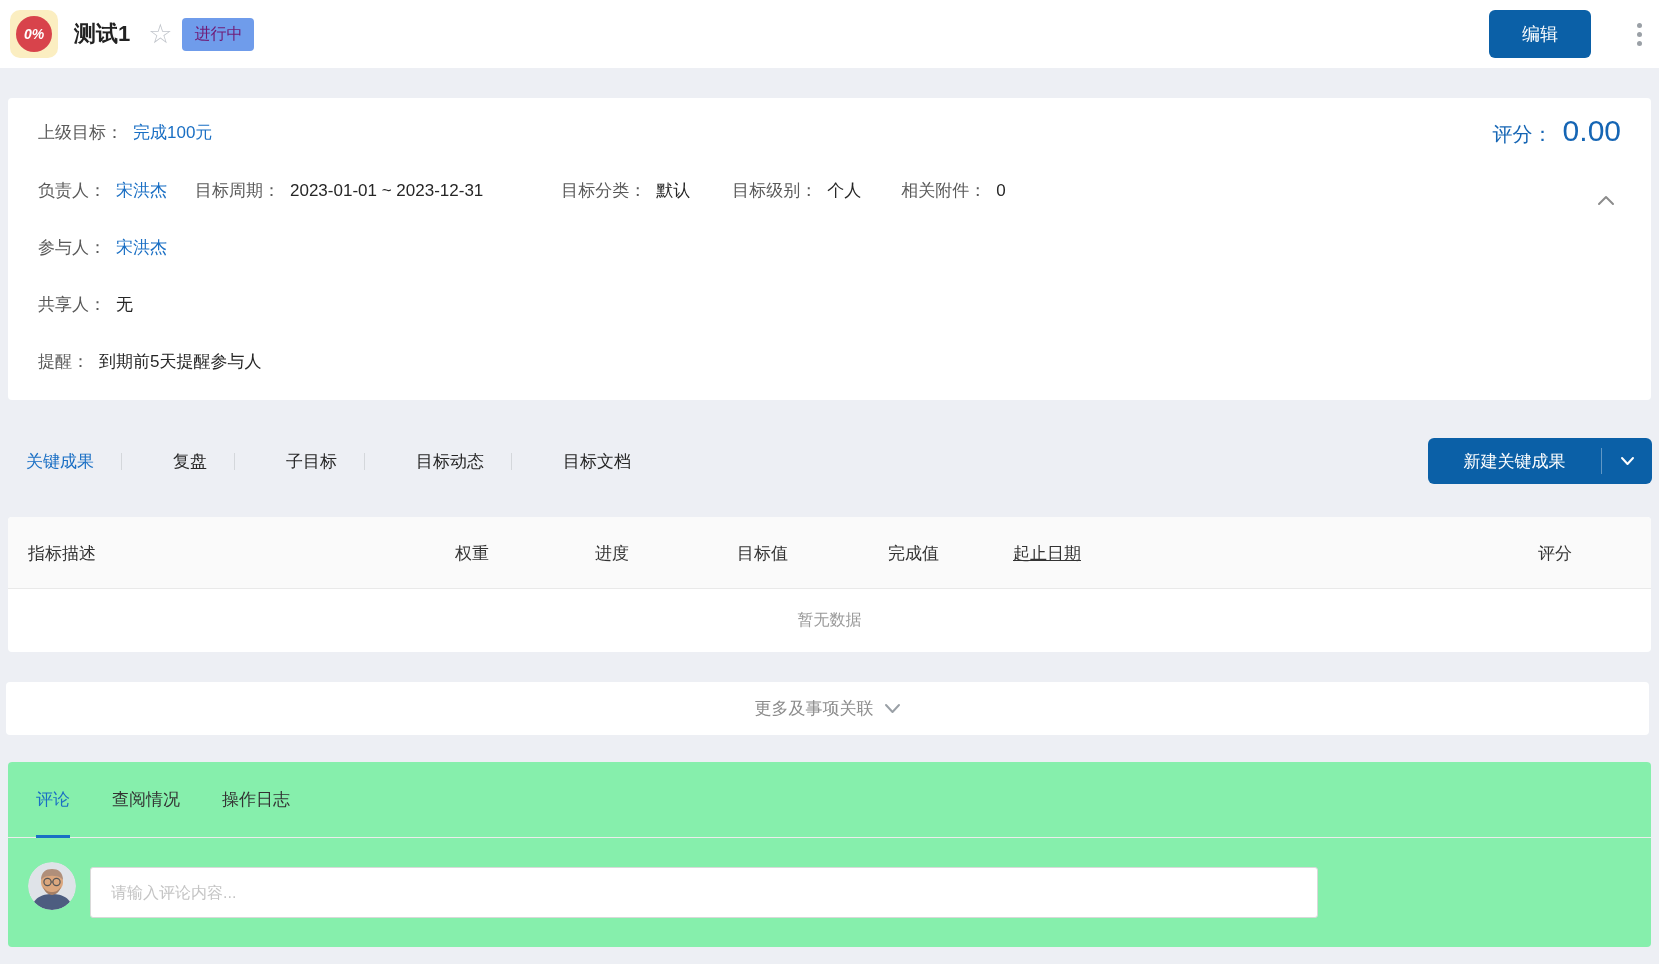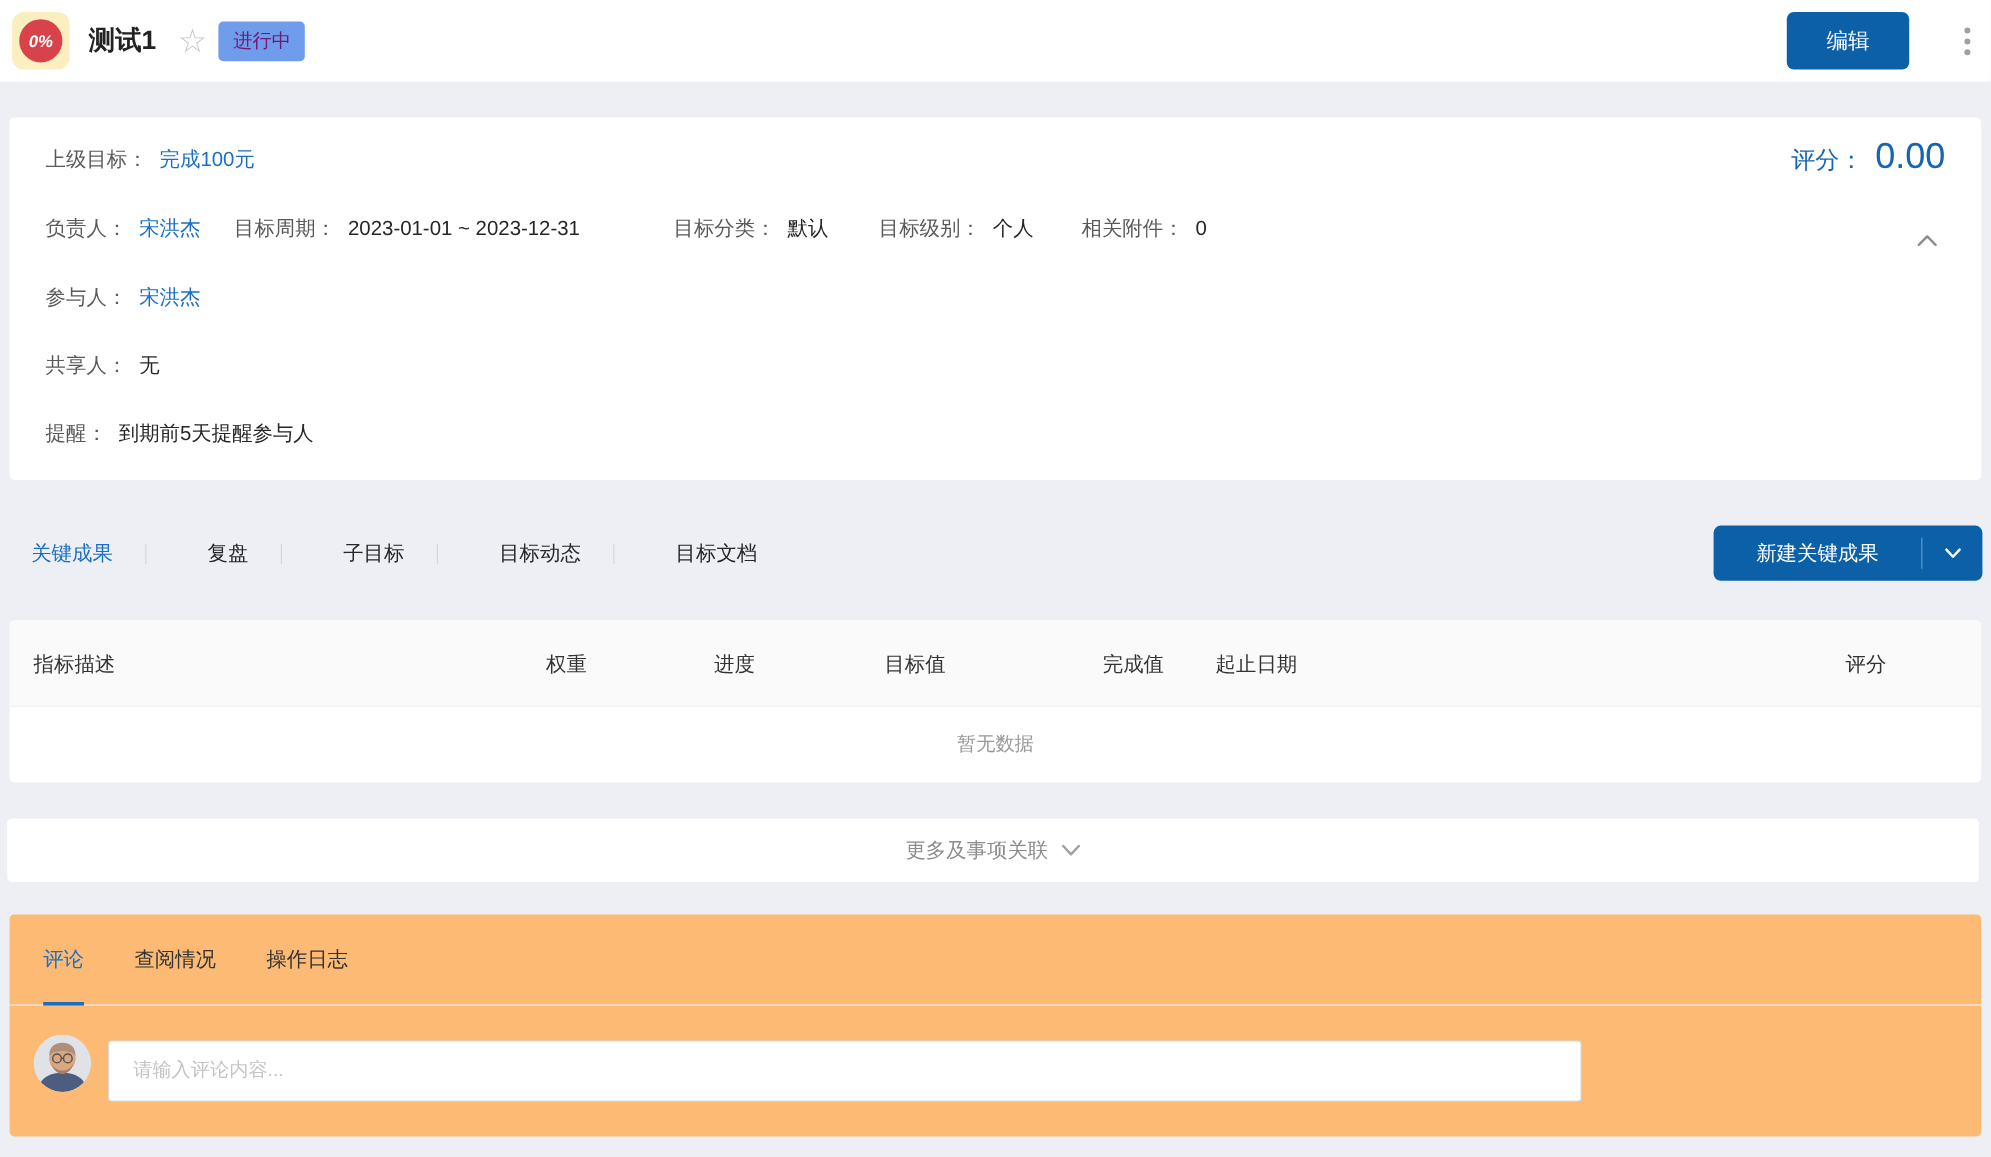--- a/index.html
+++ b/index.html
@@ -85,34 +85,34 @@
     position:absolute;left:8px;top:517px;width:1643px;height:135px;
     background:#fff;border-radius:4px;
   }
   .t-head{
     position:relative;height:72px;background:#fafafa;
     border-bottom:1px solid #e9e9e9;border-radius:4px 4px 0 0;
     font-size:17px;color:#333;
   }
   .t-head span{position:absolute;top:25px;}
   .col-desc{left:20px;} .col-weight{left:447px;} .col-progress{left:587px;}
-  .col-target{left:729px;} .col-done{left:911px;font-family:Liberation Serif, serif;} .col-dates{left:1005px;}
+  .col-target{left:729px;} .col-done{left:880px;font-family:Liberation Serif, serif;} .col-dates{left:1005px;text-decoration:underline;}
   .col-score{right:79px;text-align:right;}
   .t-empty{height:62px;display:flex;align-items:center;justify-content:center;
     font-size:16px;color:#999;}
   
   .more-bar{
     position:absolute;left:6px;top:682px;width:1643px;height:53px;
     background:#fff;border-radius:4px;display:flex;align-items:center;justify-content:center;
     gap:10px;color:#8c8c8c;font-size:17px;cursor:pointer;
   }
   
   .comment-panel{
     position:absolute;left:8px;top:762px;width:1643px;height:185px;
-    background:#fdba74;border-radius:4px;
+    background:#86efac;border-radius:4px;
   }
   .c-tabs{
     height:76px;display:flex;align-items:stretch;padding-left:28px;
     border-bottom:1px solid #ececec;
   }
   .c-tab{
     position:relative;display:flex;align-items:center;font-size:17px;color:#333;
     margin-right:42px;cursor:pointer;
   }
   .c-tab.active{color:var(--c-link);}

